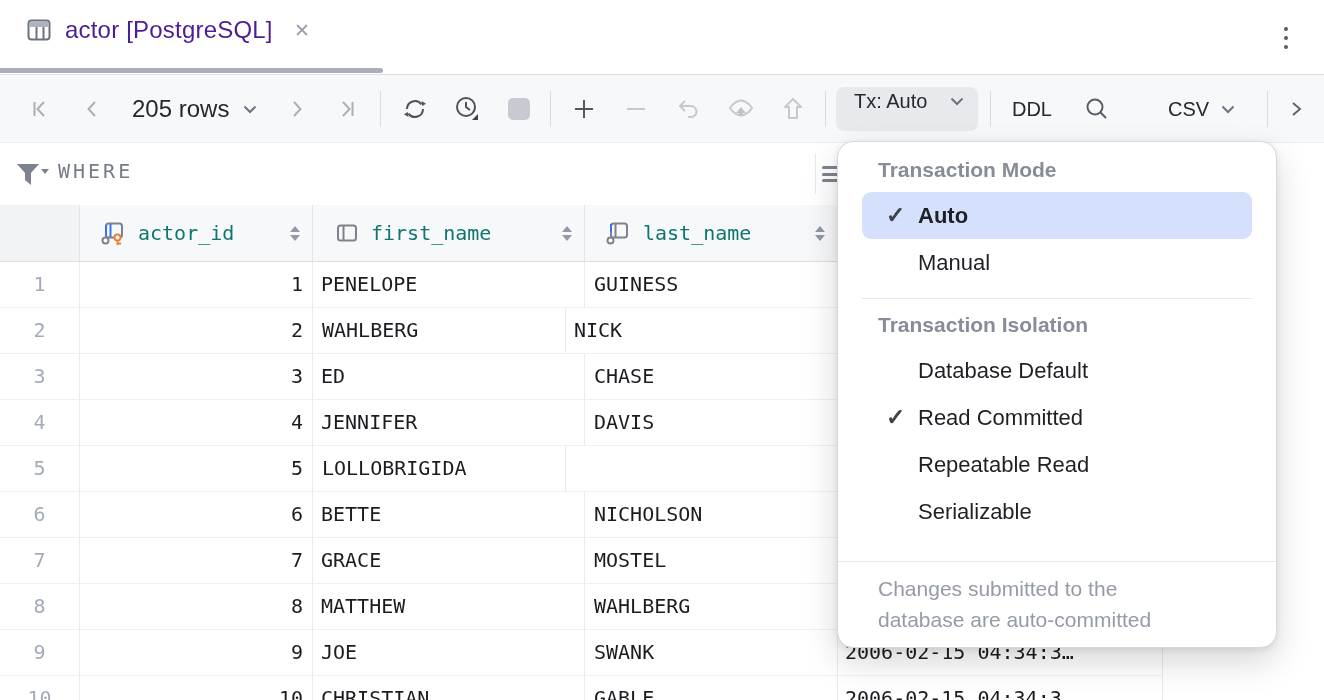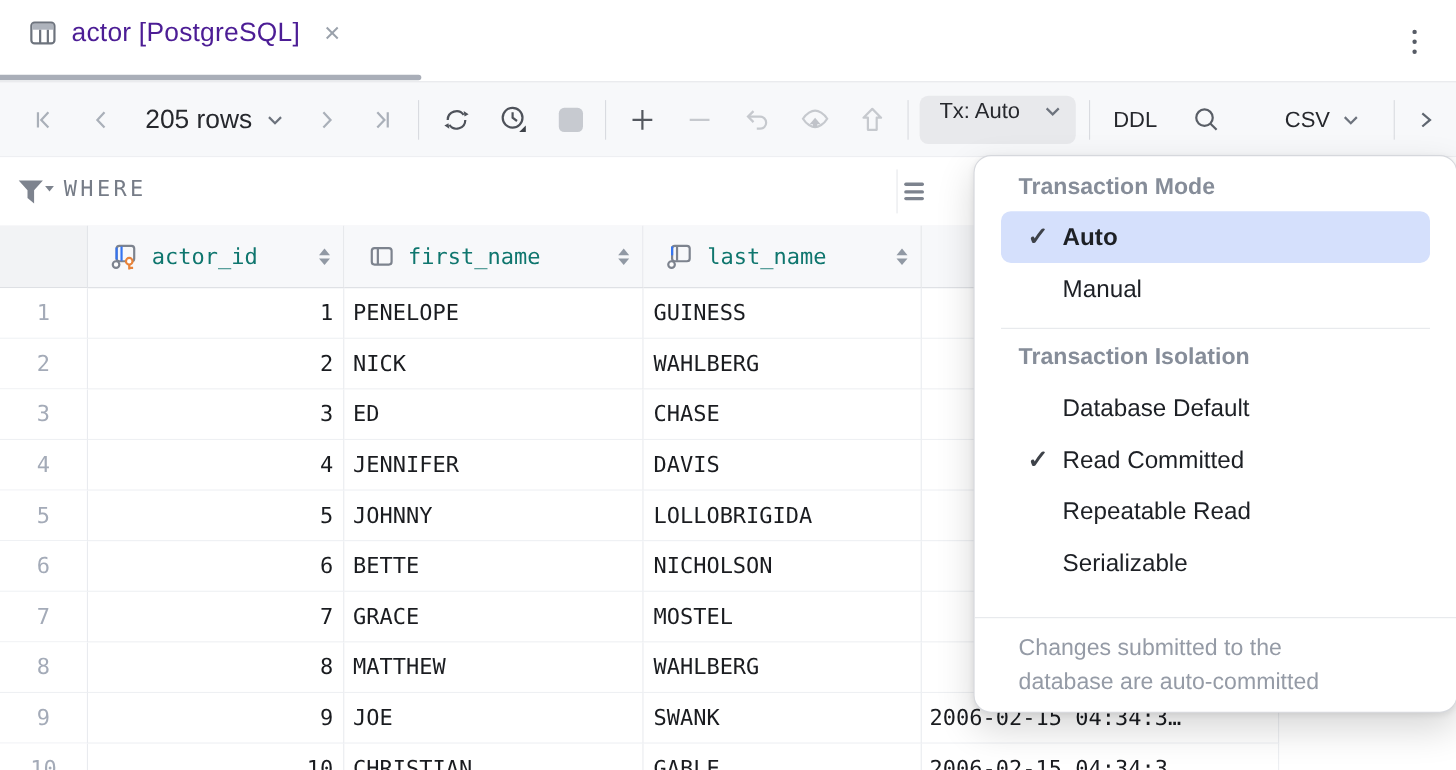--- a/index.html
+++ b/index.html
@@ -69,21 +69,21 @@
   .c-id{width:233px;text-align:right;padding-right:9px;}
   .c-first{width:272px;padding-left:8px;}
   .c-last{width:253px;padding-left:9px;}
   .c-upd{width:325px;padding-left:7px;}
   .c-fill{flex:1;border-right:none;border-bottom:none;background:#fff;}
 
   
   .popup{position:absolute;left:837px;top:141px;width:440px;height:507px;background:#fff;
          border:1px solid #d6d8dd;border-radius:16px;box-sizing:border-box;
          box-shadow:0 14px 34px rgba(0,0,0,.16),0 2px 6px rgba(0,0,0,.08);
-         padding-top:14px;overflow:hidden;z-index:10;margin-left:48px;}
+         padding-top:14px;overflow:hidden;z-index:10;}
   .pp-header{margin:0 24px 8px 40px;font-size:21px;font-weight:bold;color:#868d99;line-height:28px;}
   .pp-item{margin:0 24px;height:47px;border-radius:9px;display:flex;align-items:center;
            padding-left:24px;cursor:pointer;font-size:22px;color:#1d2025;}
   .pp-item.selected{background:#d5e0fc;}
   .pp-check{width:32px;font-size:23px;font-weight:600;color:#3e4249;line-height:1;}
   .pp-sep{height:1px;background:#e6e8eb;margin:12px 24px;}
   .pp-sep-full{height:1px;background:#e6e8eb;margin:26px 0 0 0;}
   .pp-footer{padding:11px 24px 0 40px;font-size:21px;line-height:31px;color:#959ba6;}
   svg{display:block;}
 </style>
@@ -305,22 +305,22 @@
         <div class="cell c-gutter">1</div>
         <div class="cell c-id">1</div>
         <div class="cell c-first">PENELOPE</div>
         <div class="cell c-last">GUINESS</div>
         <div class="cell c-upd"></div>
         <div class="c-fill"></div>
       </div>
       <div class="row">
         <div class="cell c-gutter">2</div>
         <div class="cell c-id">2</div>
+        <div class="cell c-last">WAHLBERG</div>
         <div class="cell c-first">NICK</div>
-        <div class="cell c-last">WAHLBERG</div>
         <div class="cell c-upd"></div>
         <div class="c-fill"></div>
       </div>
       <div class="row">
         <div class="cell c-gutter">3</div>
         <div class="cell c-id">3</div>
         <div class="cell c-first">ED</div>
         <div class="cell c-last">CHASE</div>
         <div class="cell c-upd"></div>
         <div class="c-fill"></div>
@@ -329,21 +329,20 @@
         <div class="cell c-gutter">4</div>
         <div class="cell c-id">4</div>
         <div class="cell c-first">JENNIFER</div>
         <div class="cell c-last">DAVIS</div>
         <div class="cell c-upd"></div>
         <div class="c-fill"></div>
       </div>
       <div class="row">
         <div class="cell c-gutter">5</div>
         <div class="cell c-id">5</div>
-        <div class="cell c-first">JOHNNY</div>
         <div class="cell c-last">LOLLOBRIGIDA</div>
         <div class="cell c-upd"></div>
         <div class="c-fill"></div>
       </div>
       <div class="row">
         <div class="cell c-gutter">6</div>
         <div class="cell c-id">6</div>
         <div class="cell c-first">BETTE</div>
         <div class="cell c-last">NICHOLSON</div>
         <div class="cell c-upd"></div>

